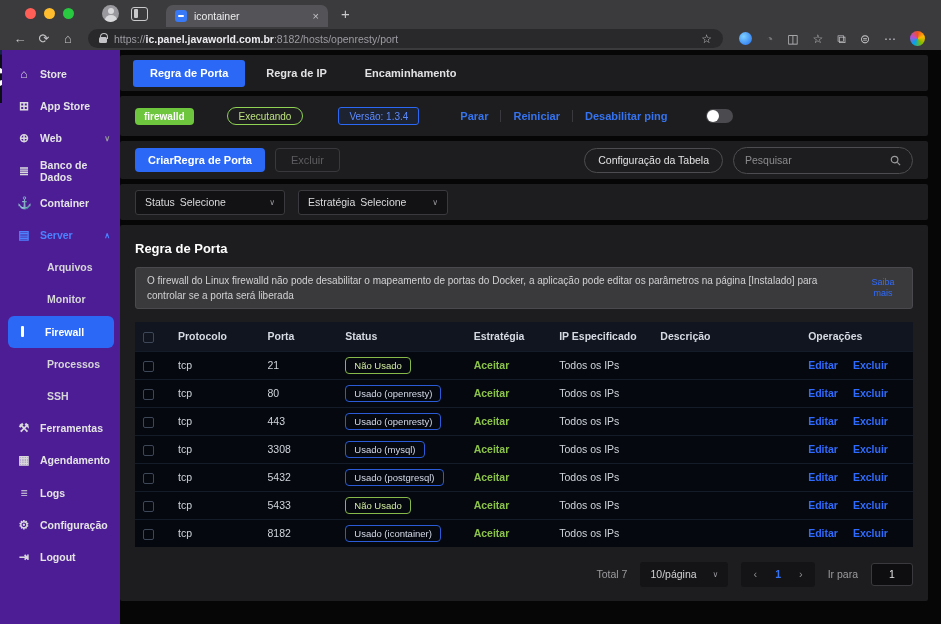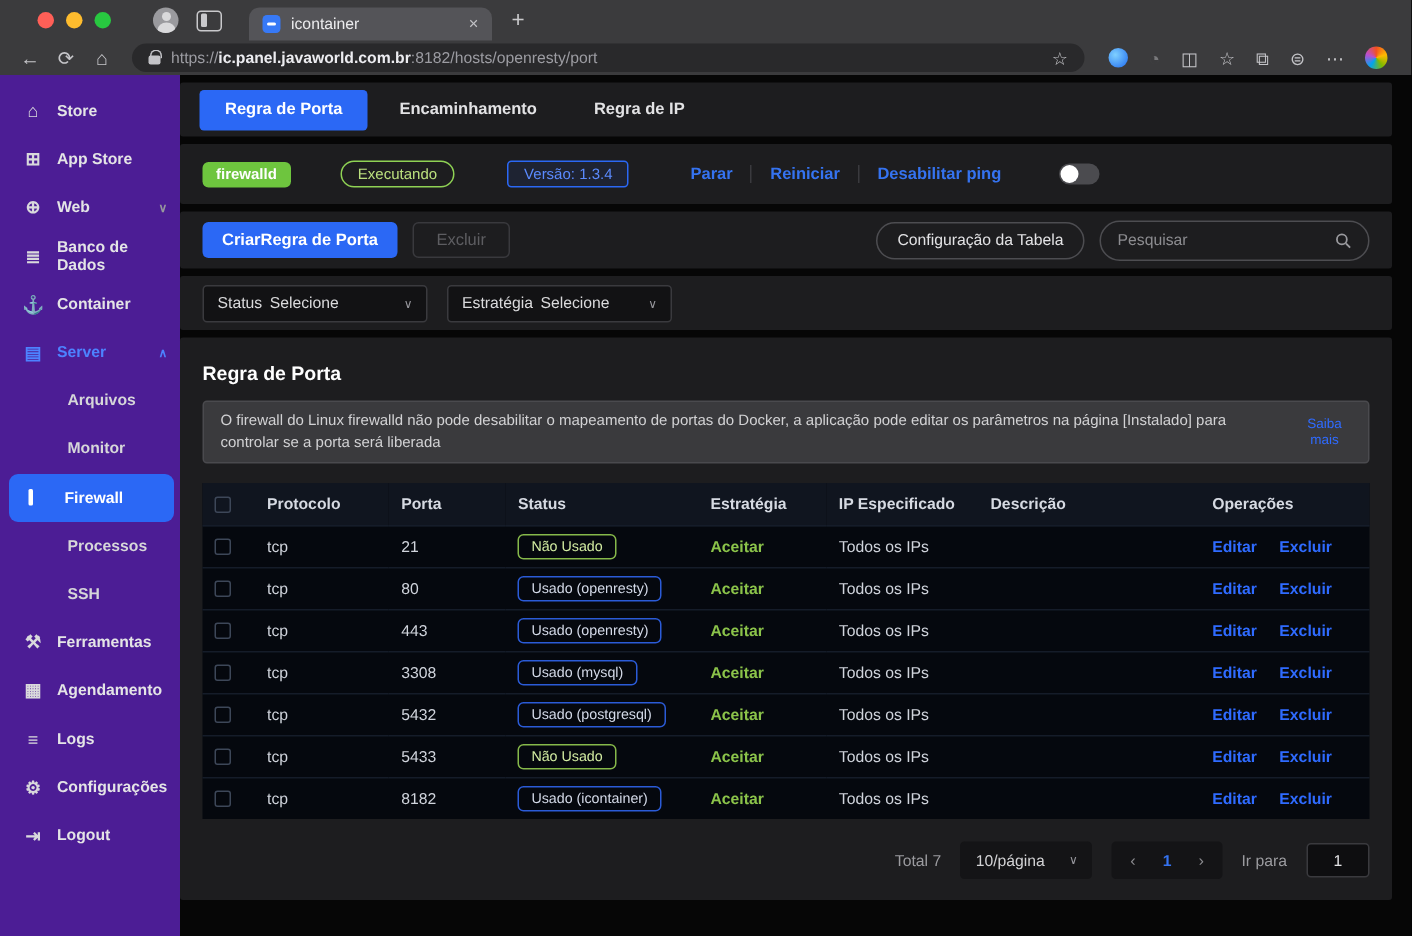--- a/index.html
+++ b/index.html
@@ -208,34 +208,34 @@
         <div class="nav-item top">
           <span class="glyph">▦</span>
           <span>Agendamento</span>
         </div>
         <div class="nav-item top">
           <span class="glyph">≡</span>
           <span>Logs</span>
         </div>
         <div class="nav-item top">
           <span class="glyph">⚙</span>
-          <span>Configurações</span>
+          <span>Configuração</span>
         </div>
         <div class="nav-item top">
           <span class="glyph">⇥</span>
           <span>Logout</span>
         </div>
       </nav>
   </aside>
 
   <main class="main">
     <div class="panel tabs-panel" id="page-tabs">
         <div class="ptab active">Regra de Porta</div>
+        <div class="ptab">Regra de IP</div>
         <div class="ptab">Encaminhamento</div>
-        <div class="ptab">Regra de IP</div>
       </div>
 
     <div class="panel service-panel">
       <span class="badge-solid">firewalld</span>
       <span class="badge-outline-green">Executando</span>
       <span class="badge-outline-blue">Versão: 1.3.4</span>
       <span class="svc-links" id="svc-links">
           <span class="svc-link">Parar</span>
           <span class="svc-link">Reiniciar</span>
           <span class="svc-link">Desabilitar ping</span>

